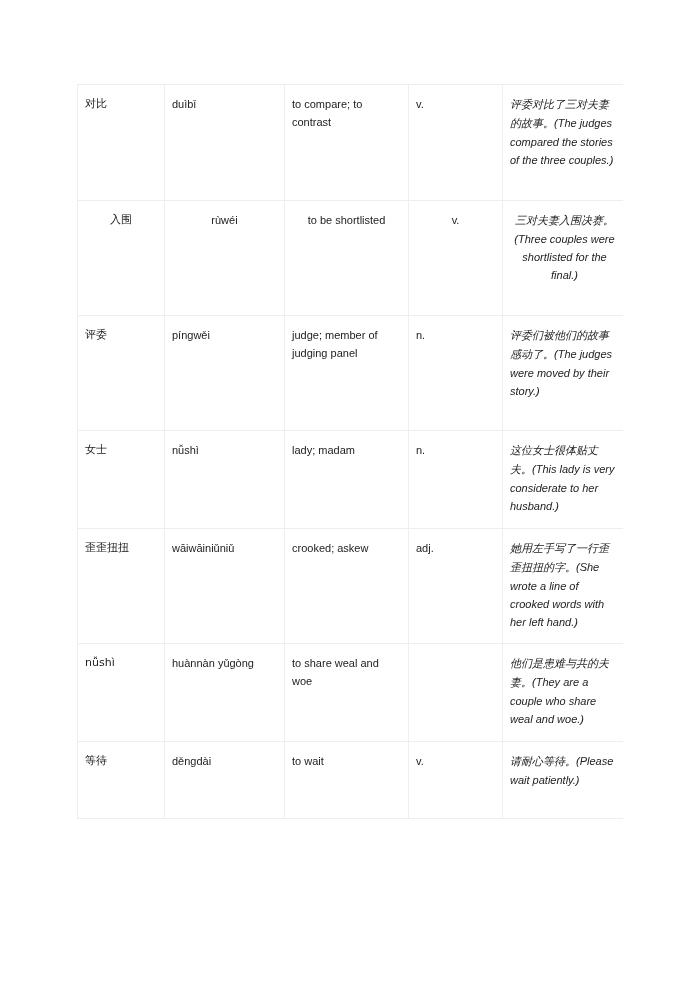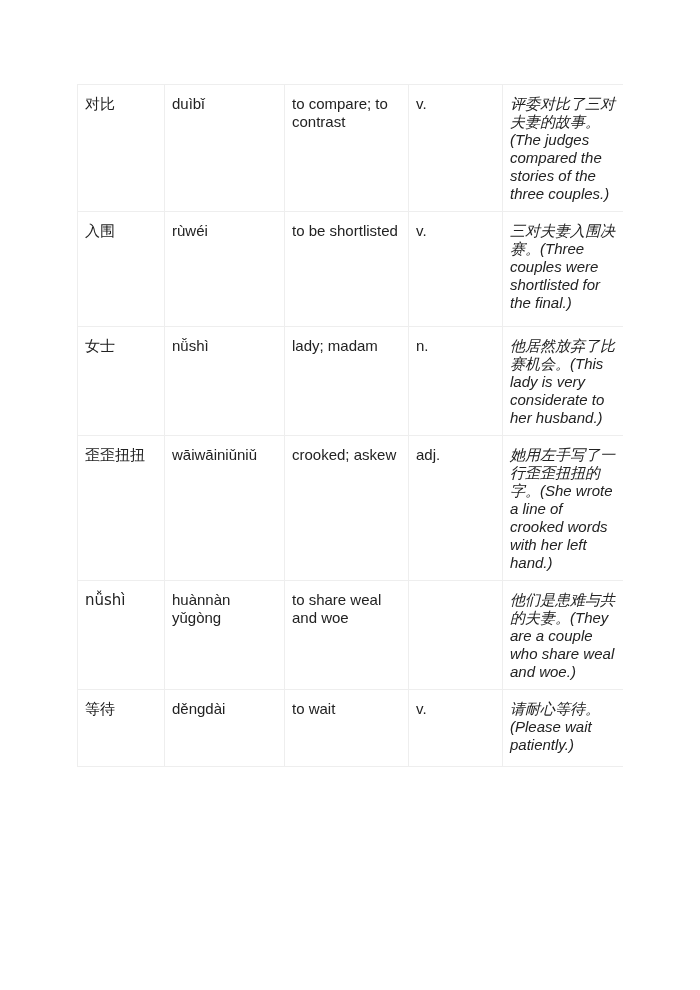--- a/index.html
+++ b/index.html
@@ -1,21 +1,21 @@
 <!DOCTYPE html>
 <html><head>
   <meta charset="utf-8">
   <style>
     html, body { margin: 0; padding: 0; background: #ffffff; }
     body { width: 700px; height: 990px; position: relative; overflow: hidden;
       font-family: "Liberation Sans", "DejaVu Sans", sans-serif; color: #222222; }
     .page { position: absolute; left: 77px; top: 84px; width: 546px; height: 806px; overflow: hidden; }
     table.vocab { border-collapse: collapse; width: 546px; table-layout: fixed; }
     table.vocab td { border: 1px solid #eeeeee; vertical-align: top; padding: 10px 7px 8px 7px;
-      font-size: 15px; line-height: 18px; word-wrap: break-word; }
+      font-size: 11px; line-height: 18px; word-wrap: break-word; }
     col.c1 { width: 87px; } col.c2 { width: 120px; } col.c3 { width: 124px; }
     col.c4 { width: 94px; } col.c5 { width: 121px; }
     .zh { font-family: "DejaVu Sans", sans-serif; font-size: 13px; line-height: 21px; }
     .ex { line-height: 21px; padding-right: 4px !important; font-style: italic; }
     .ex .zhpart { font-family: "DejaVu Sans", sans-serif; }
   </style>
 </head>
 <body>
 
 <div class="page">
@@ -29,35 +29,42 @@
       </colgroup>
     <tbody id="vocab-body">
   <tr style="height: 116px;">
     <td class="zh"><span>对比</span></td>
     <td><span>duìbǐ</span></td>
     <td><span>to compare; to contrast</span></td>
     <td><span>v.</span></td>
     <td class="ex"><span class="zhpart">评委对比了三对夫妻的故事。</span><span>(The judges compared the stories of the three couples.)</span></td>
   </tr>
 
-  <tr style="height: 115px;">
+  <tr style="height: 115px; text-align: center;">
     <td class="zh"><span>入围</span></td>
     <td><span>rùwéi</span></td>
     <td><span>to be shortlisted</span></td>
     <td><span>v.</span></td>
     <td class="ex"><span class="zhpart">三对夫妻入围决赛。</span><span>(Three couples were shortlisted for the final.)</span></td>
   </tr>
 
+  <tr style="height: 115px;">
+    <td class="zh"><span>评委</span></td>
+    <td><span>píngwěi</span></td>
+    <td><span>judge; member of judging panel</span></td>
+    <td><span>n.</span></td>
+    <td class="ex"><span class="zhpart">评委们被他们的故事感动了。</span><span>(The judges were moved by their story.)</span></td>
+  </tr>
 
   <tr style="height: 98px; margin-top: 36px;">
     <td class="zh"><span>女士</span></td>
     <td><span>nǚshì</span></td>
     <td><span>lady; madam</span></td>
     <td><span>n.</span></td>
-    <td class="ex"><span class="zhpart">他居然放弃了比赛机会。</span><span>(This lady is very considerate to her husband.)</span></td>
+    <td class="ex"><span class="zhpart">这位女士很体贴丈夫。</span><span>(This lady is very considerate to her husband.)</span></td>
   </tr>
 
   <tr style="height: 115px;">
     <td class="zh"><span>歪歪扭扭</span></td>
     <td><span>wāiwāiniǔniǔ</span></td>
     <td><span>crooked; askew</span></td>
     <td><span>adj.</span></td>
     <td class="ex"><span class="zhpart">她用左手写了一行歪歪扭扭的字。</span><span>(She wrote a line of crooked words with her left hand.)</span></td>
   </tr>
 

